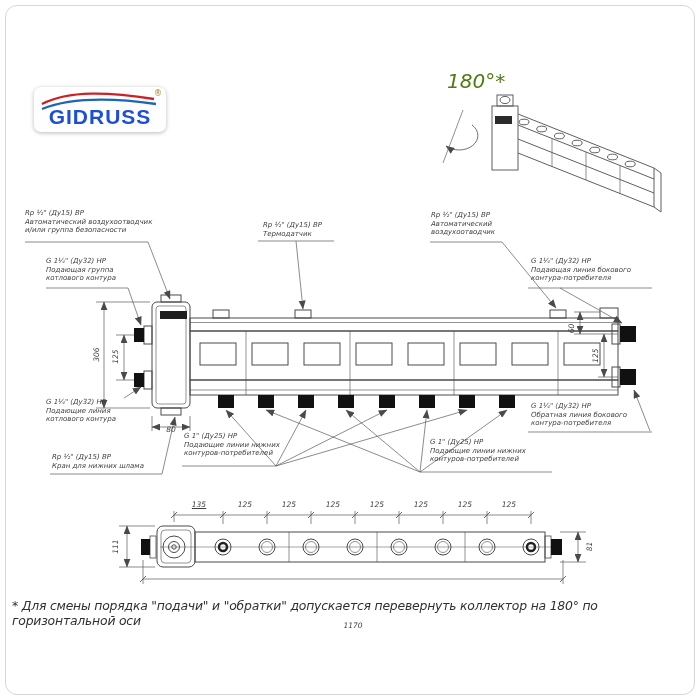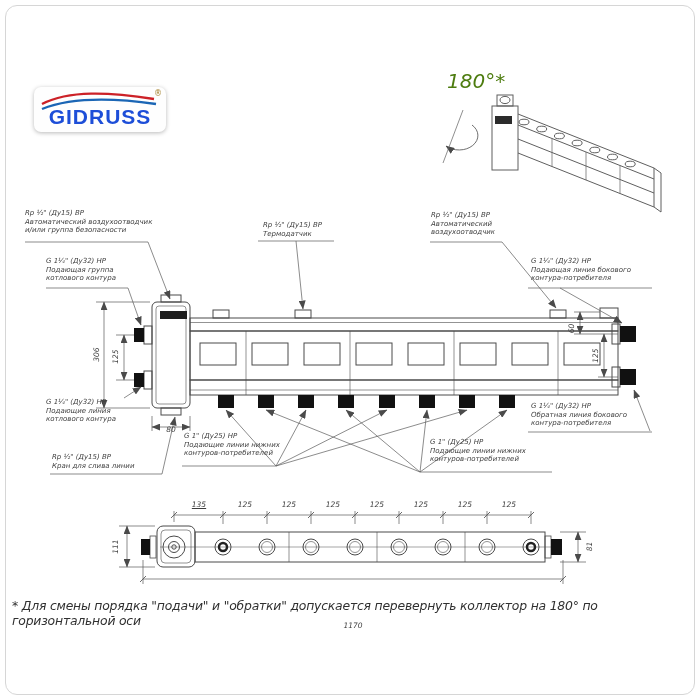--- a/index.html
+++ b/index.html
@@ -271,21 +271,21 @@
     <span>Подающая линия бокового</span>
     <span>контура-потребителя</span>
   </div>
   <div class="ann" style="left:46px;top:398px;">
     <span>G 1¼" (Ду32) НР</span>
     <span>Подающие линия</span>
     <span>котлового контура</span>
   </div>
   <div class="ann" style="left:52px;top:453px;">
     <span>Rp ½" (Ду15) ВР</span>
-    <span>Кран для слива линии</span>
+    <span>Кран для нижних шлама</span>
   </div>
   <div class="ann" style="left:184px;top:432px;">
     <span>G 1" (Ду25) НР</span>
     <span>Подающие линии нижних</span>
     <span>контуров-потребителей</span>
   </div>
   <div class="ann" style="left:430px;top:438px;">
     <span>G 1" (Ду25) НР</span>
     <span>Подающие линии нижних</span>
     <span>контуров-потребителей</span>

